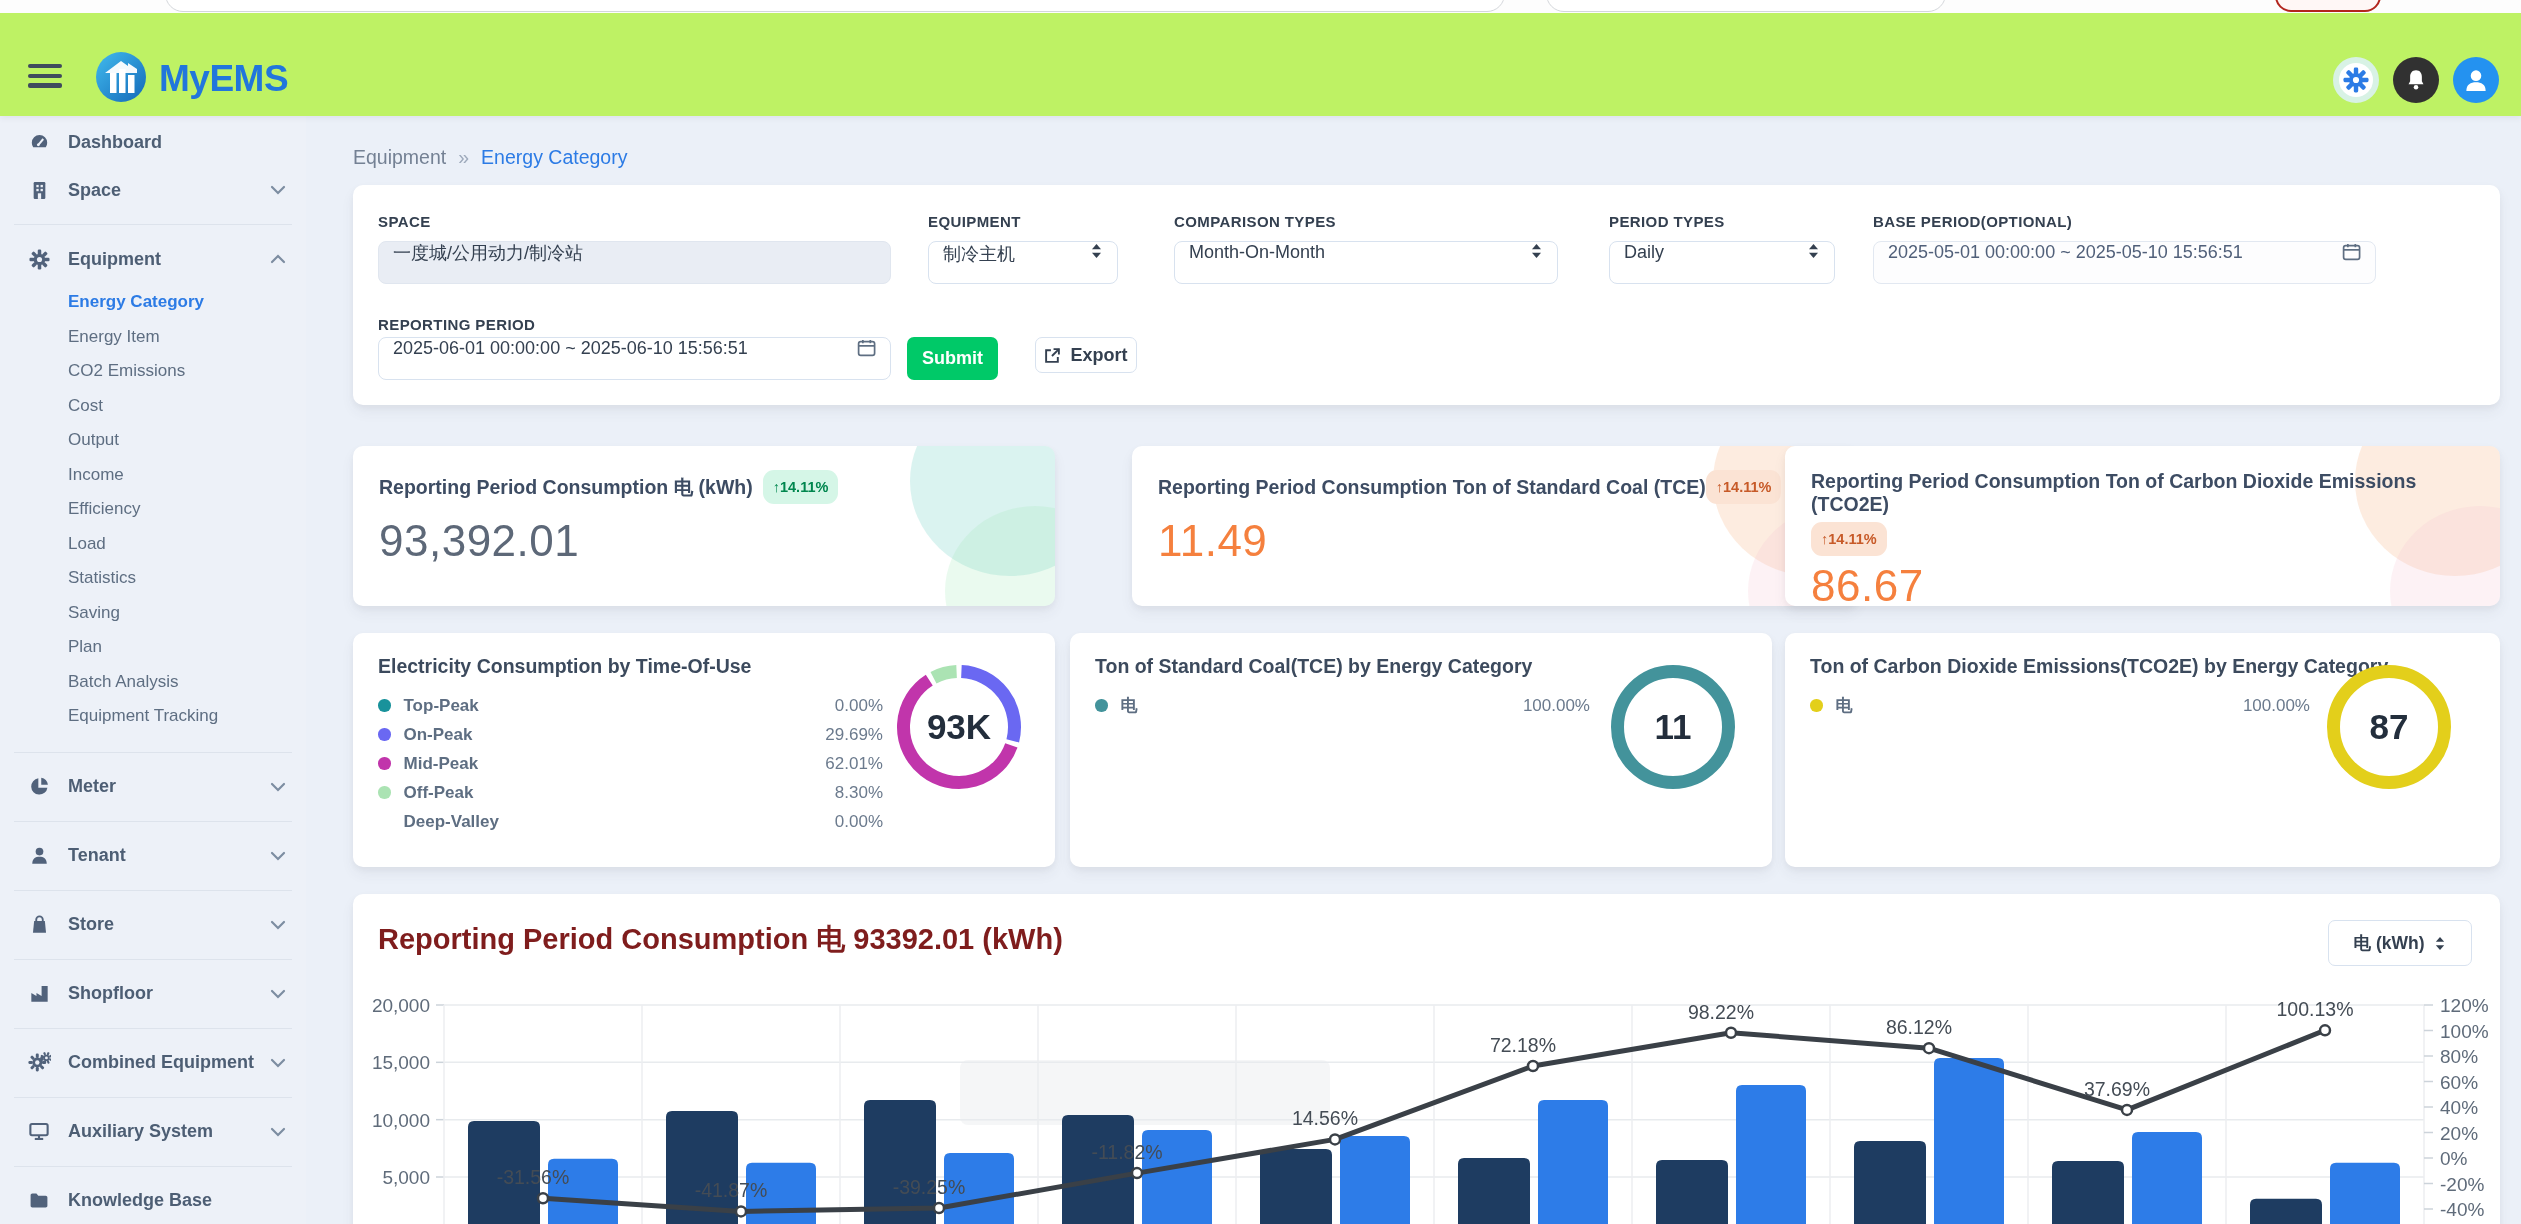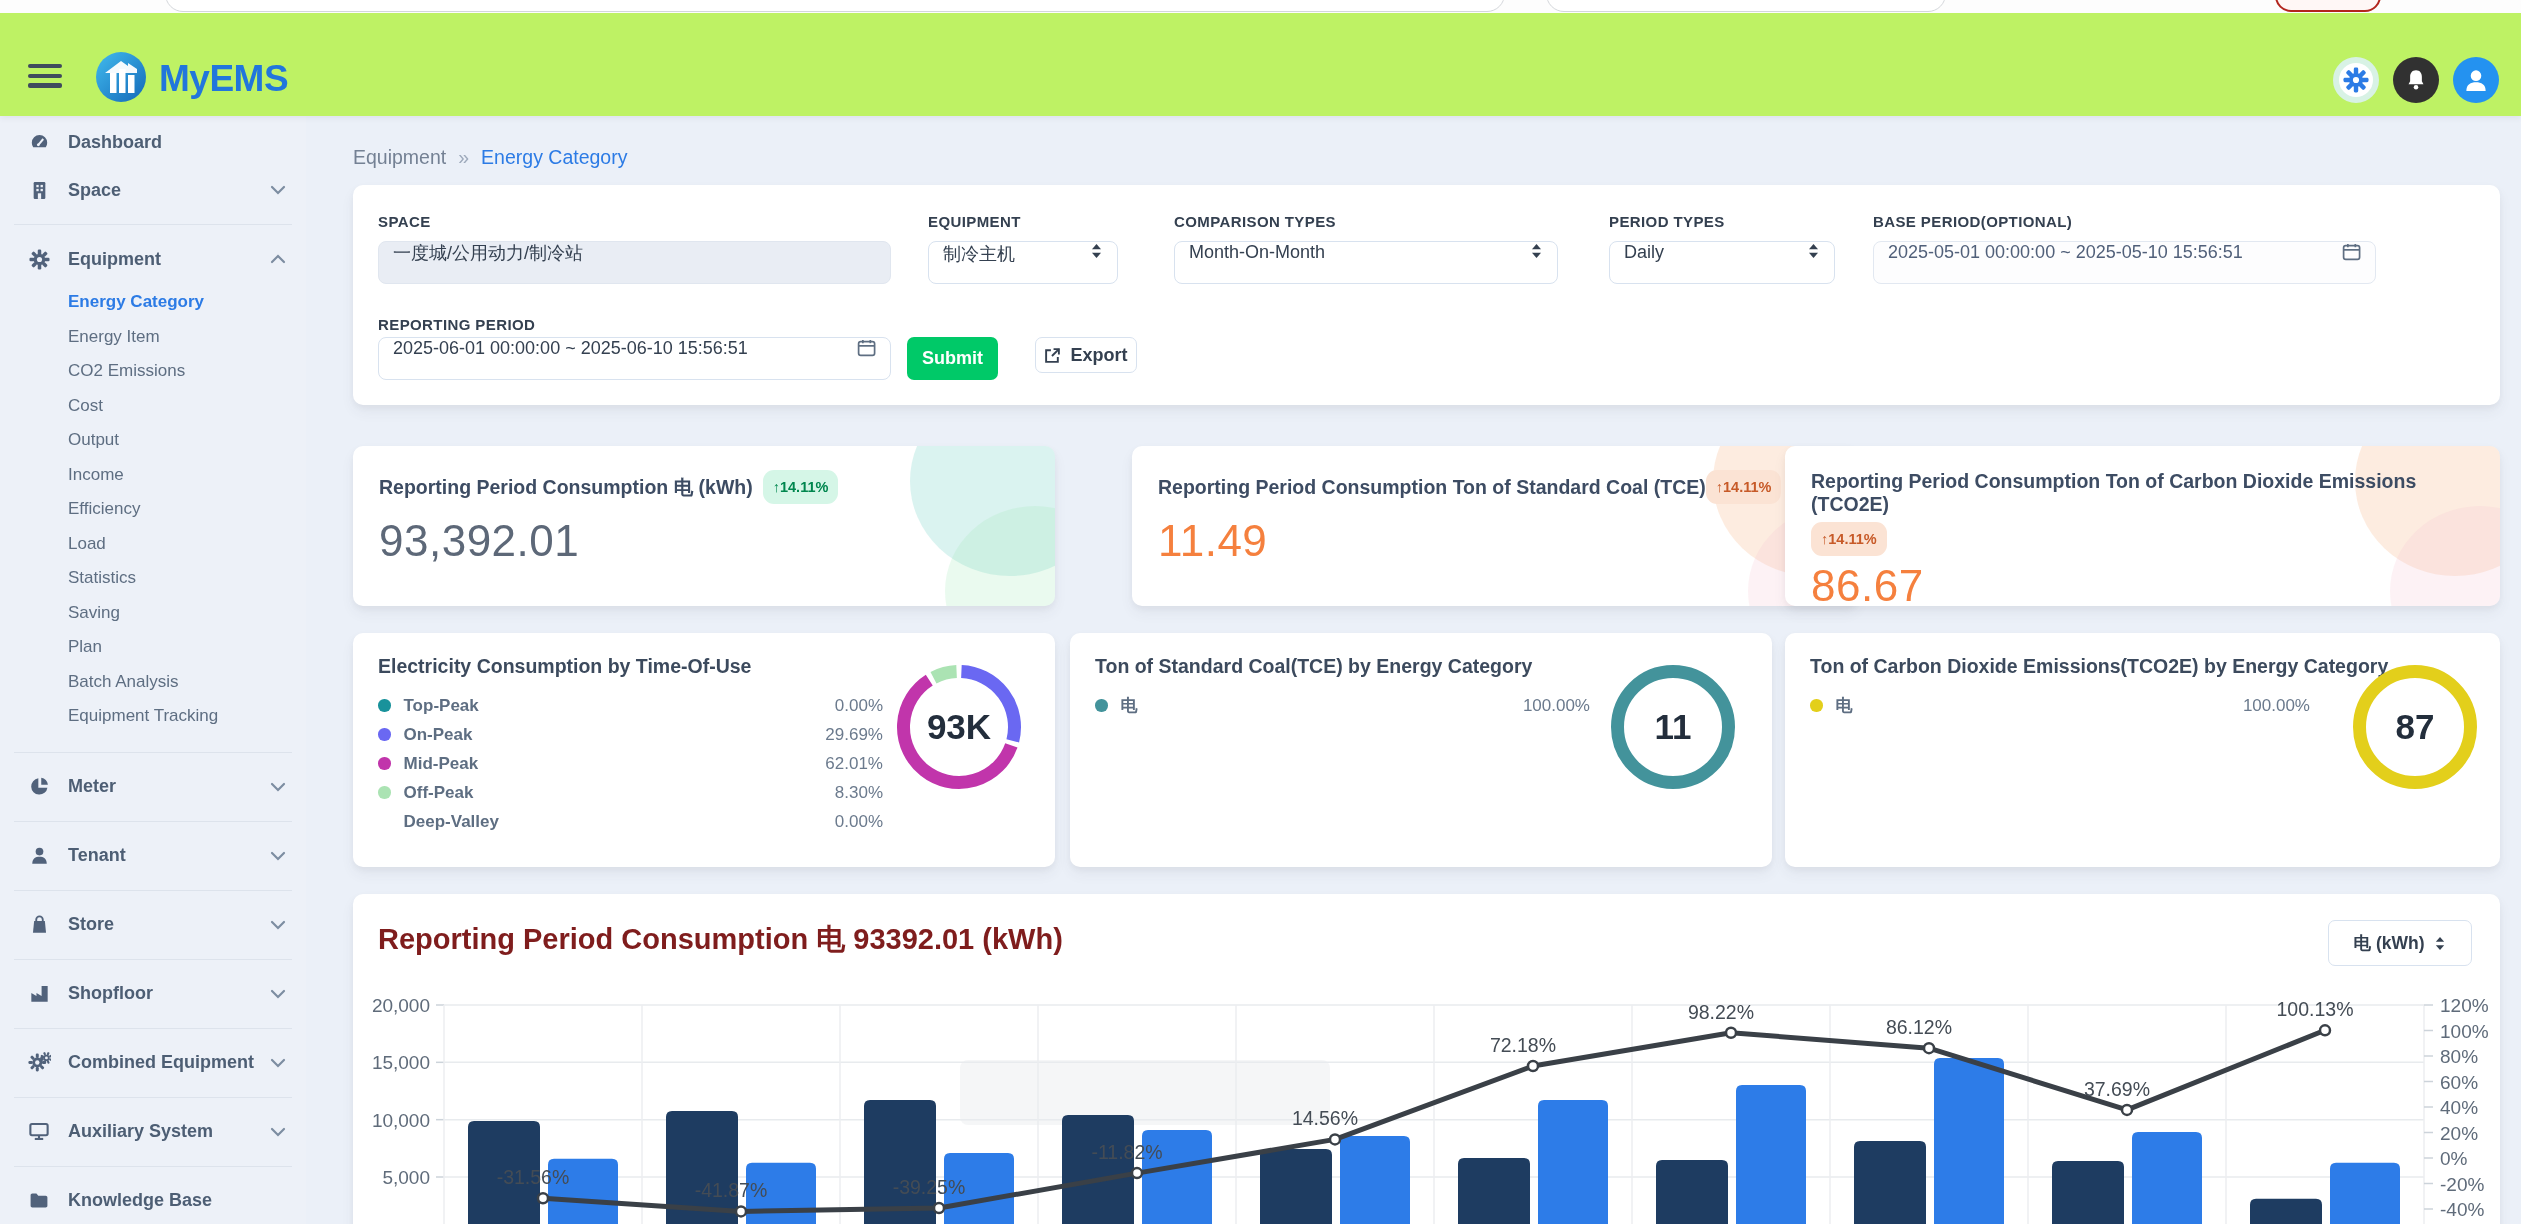--- a/index.html
+++ b/index.html
@@ -503,21 +503,21 @@
     </div>
     <div class="card donut-card" style="left: 1785px; width: 715px;">
       <div class="d-title">Ton of Carbon Dioxide Emissions(TCO2E) by Energy Category</div>
       <div class="legend" style="width:500px;">
         <div class="lg-row" style="position:relative;">
           <span class="lg-dot" style="background:#e3cf1b;"></span>
           <span class="lg-label">电</span>
           <span class="lg-pct">100.00%</span>
         </div>
       </div>
-      <div class="donut-box" style="left:560px;text-align:center;"><svg width="140" height="140" viewBox="0 0 140 140">
+      <div class="donut-box" style="left:534px;text-align:center;"><svg width="140" height="140" viewBox="0 0 140 140">
           <circle cx="70" cy="70" r="55.5" fill="none" stroke="#e3cf1b" stroke-width="13"></circle>
         </svg><div class="donut-center">87</div></div>
     </div>
   </div>
 
 <div class="card chart-card">
   <div class="chart-title">Reporting Period Consumption 电 93392.01 (kWh)</div>
   <div class="unit-select">
     <span>电 (kWh)</span>
     <svg width="12" height="17" viewBox="0 0 13 18">

